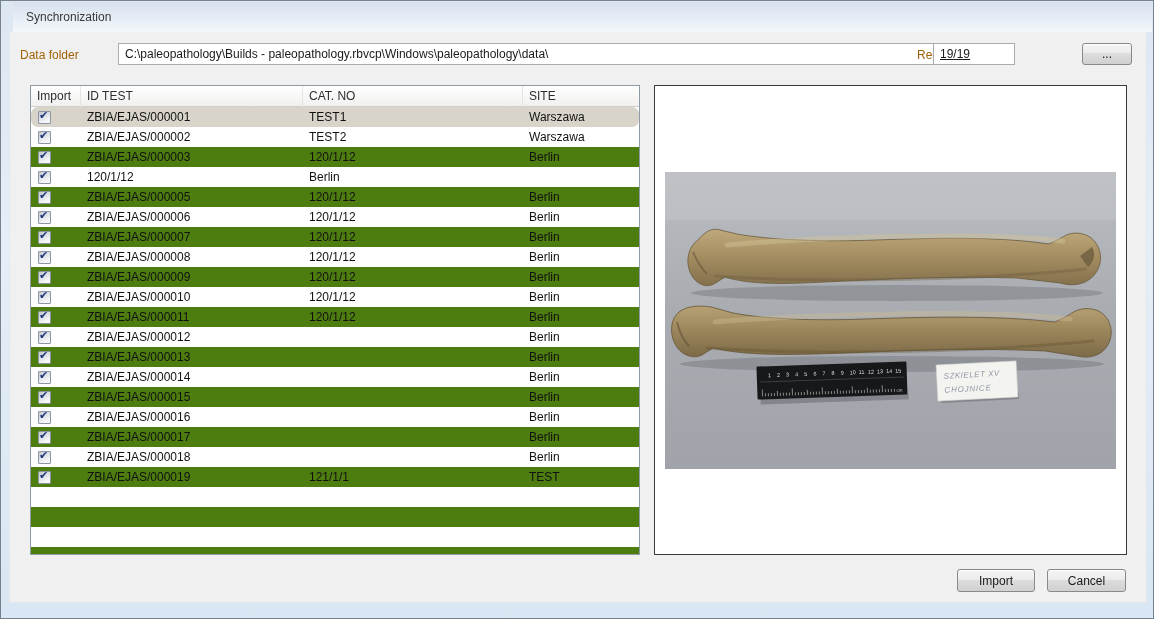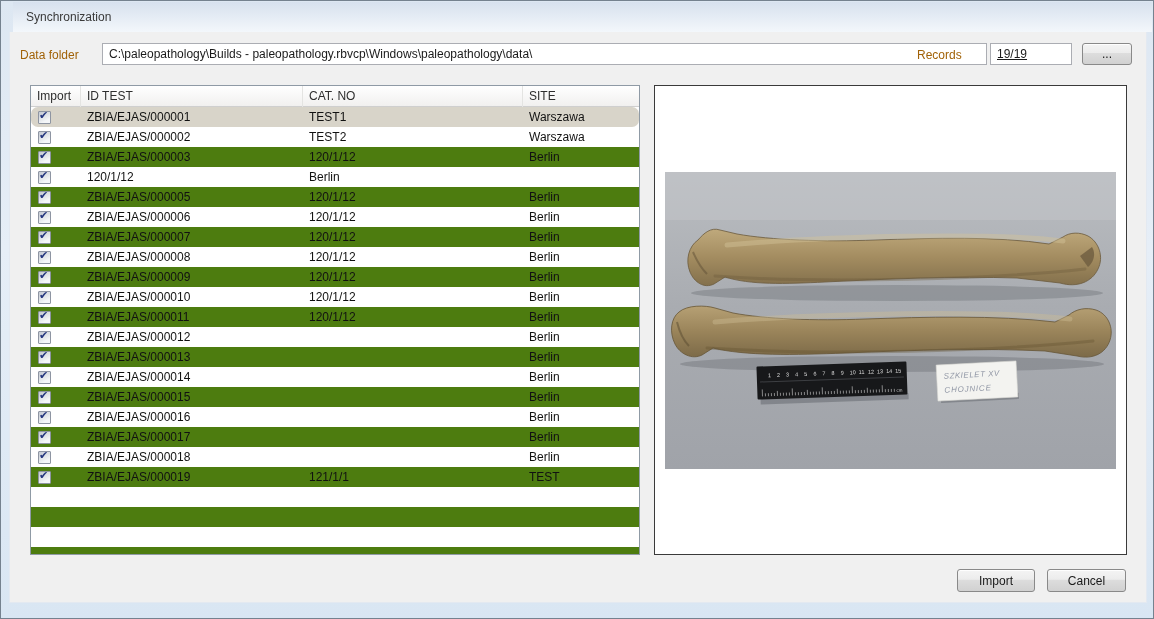--- a/index.html
+++ b/index.html
@@ -85,23 +85,23 @@
 <body>
 
 <div class="window">
   <div class="titlebar">
     <span class="title">Synchronization</span>
   </div>
 
   <div class="content">
 
     <span class="lbl" style="left:10px; top:16px;">Data folder</span>
-    <input class="field" style="left: 92px; top: 11px; width: 885px;" readonly="" value="C:\paleopathology\Builds - paleopathology.rbvcp\Windows\paleopathology\data\">
+    <input class="field" style="left: 108px; top: 11px; width: 885px;" readonly="" value="C:\paleopathology\Builds - paleopathology.rbvcp\Windows\paleopathology\data\">
     <span class="lbl" style="left:907px; top:16px;">Records</span>
-    <input class="field" style="left: 980px; top: 11px; width: 82px; text-decoration: underline;" readonly="" value="19/19">
+    <input class="field" style="left: 923px; top: 11px; width: 82px; text-decoration: underline;" readonly="" value="19/19">
     <button class="btn" style="left:1072px; top:11px; width:50px; height:22px;">...</button>
 
     <div class="table">
       <div class="thead">
         <div class="th">Import</div>
         <div class="th">ID TEST</div>
         <div class="th">CAT. NO</div>
         <div class="th">SITE</div>
       </div>
       <div class="tbody" id="tbody">

